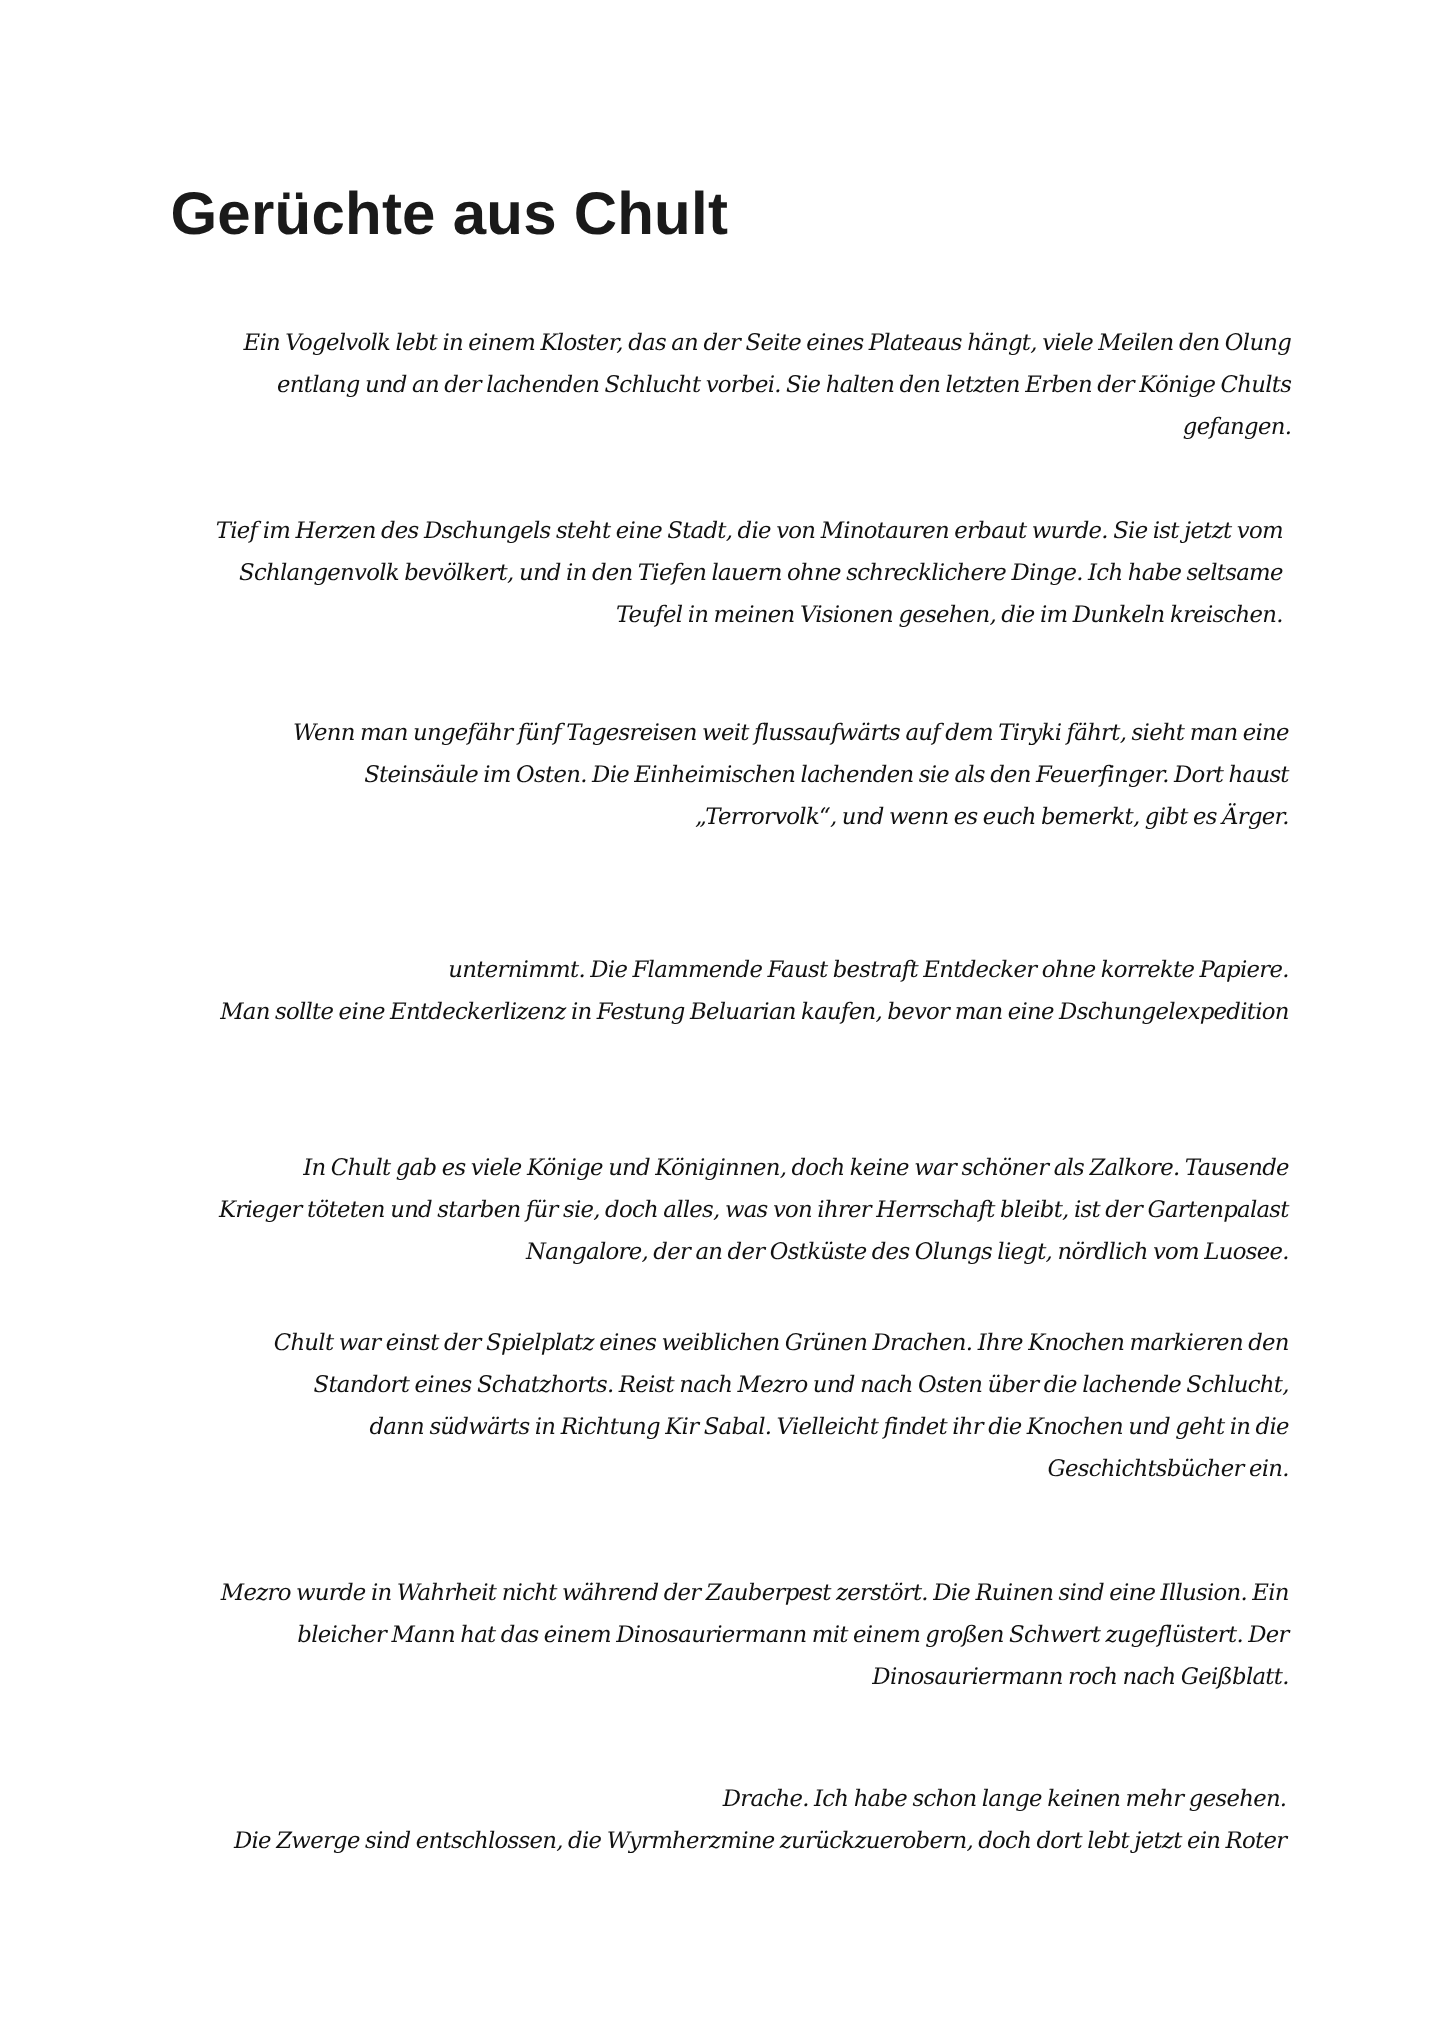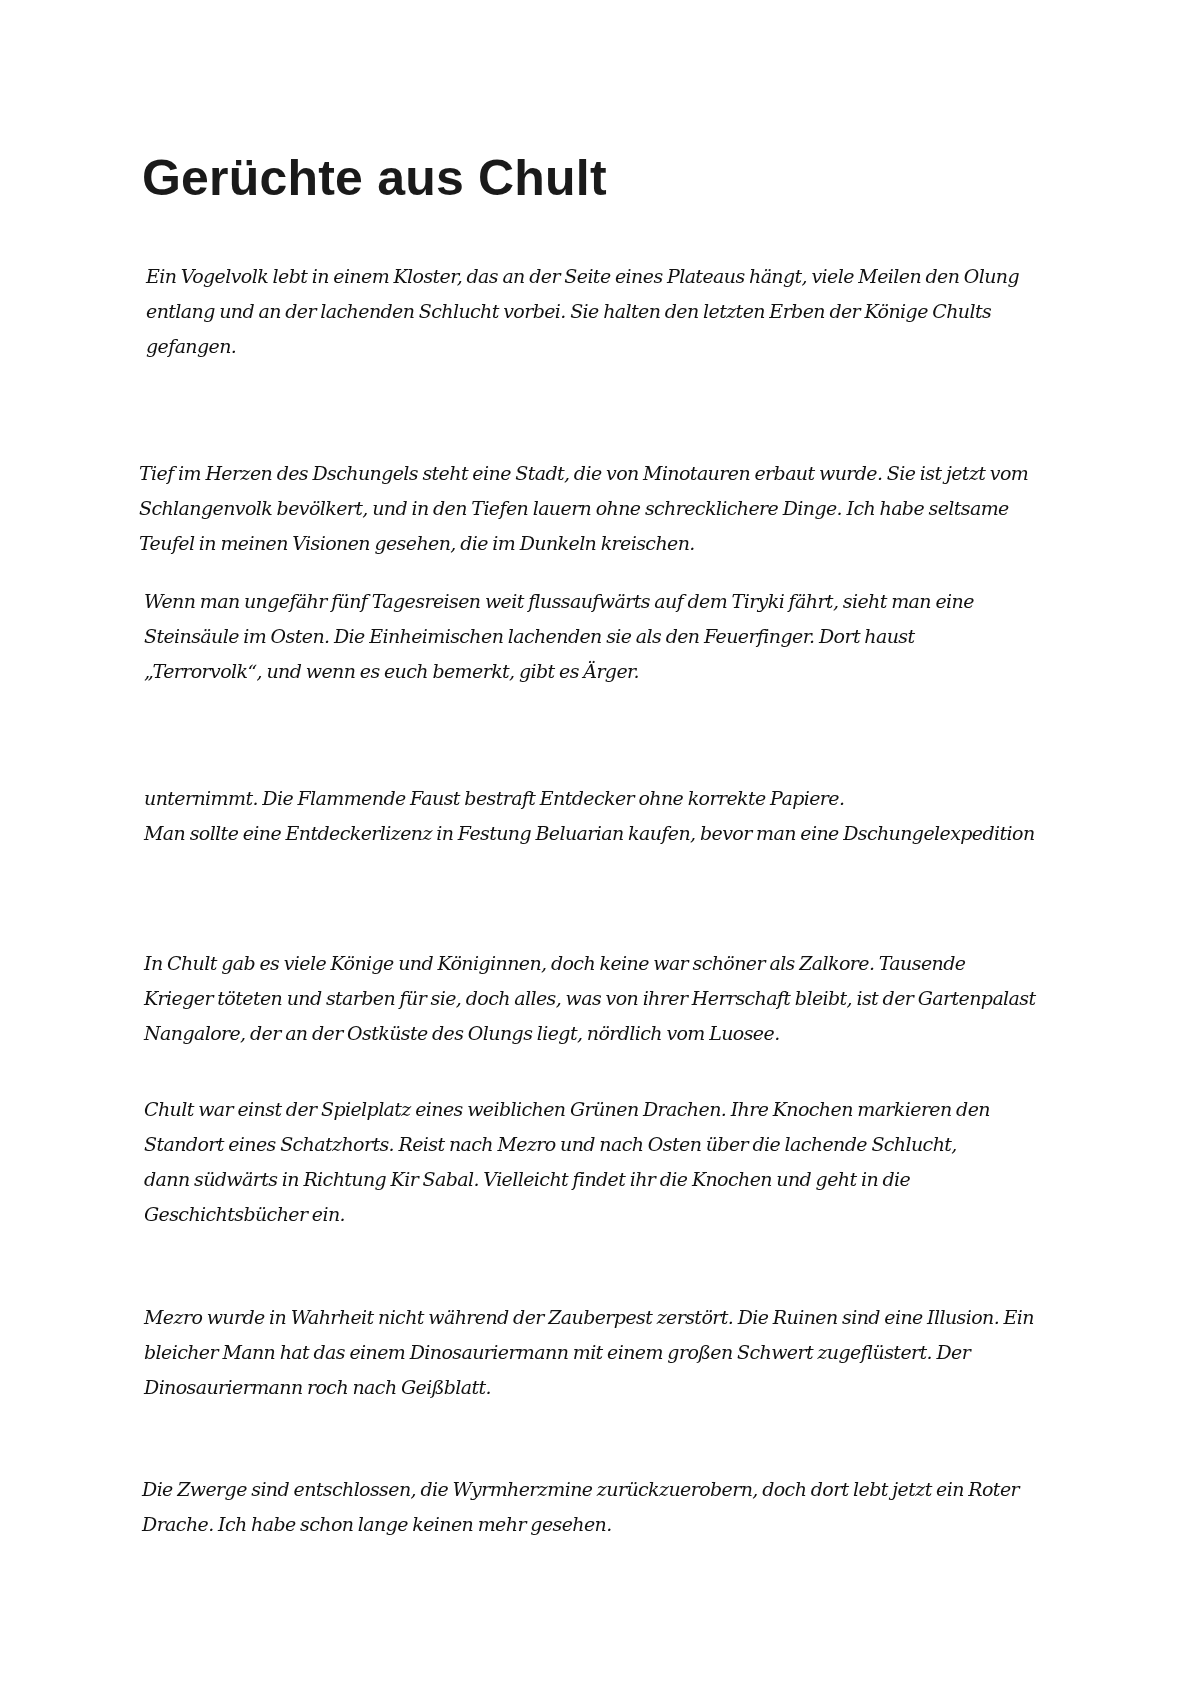--- a/index.html
+++ b/index.html
@@ -28,37 +28,38 @@
     }
     .rumor {
       position: absolute;
       font-family: "DejaVu Serif", "Liberation Serif", serif;
       font-style: italic;
       font-size: 19px;
       line-height: 35px;
       letter-spacing: -0.6px;
       word-spacing: -1px;
       color: #111111;
-      margin: 4px;
+      margin: 14px;
       width: 920px;
+      text-align: right;
     }
     .line { display: block; white-space: nowrap; }
   </style>
 </head>
 <body>
 
 <h1 class="page-title">Gerüchte aus Chult</h1>
 
 <div class="rumor" style="left:142px; top:255px;">
   <span class="line">Ein Vogelvolk lebt in einem Kloster, das an der Seite eines Plateaus hängt, viele Meilen den Olung</span>
   <span class="line">entlang und an der lachenden Schlucht vorbei. Sie halten den letzten Erben der Könige Chults</span>
   <span class="line">gefangen.</span>
 </div>
 
-<div class="rumor" style="left:135px; top:452px;">
+<div class="rumor" style="left:135px; top:411px;">
   <span class="line">Tief im Herzen des Dschungels steht eine Stadt, die von Minotauren erbaut wurde. Sie ist jetzt vom</span>
   <span class="line">Schlangenvolk bevölkert, und in den Tiefen lauern ohne schrecklichere Dinge. Ich habe seltsame</span>
   <span class="line">Teufel in meinen Visionen gesehen, die im Dunkeln kreischen.</span>
 </div>
 
 <div class="rumor" style="left:140px; top:580px;">
   <span class="line">Wenn man ungefähr fünf Tagesreisen weit flussaufwärts auf dem Tiryki fährt, sieht man eine</span>
   <span class="line">Steinsäule im Osten. Die Einheimischen lachenden sie als den Feuerfinger. Dort haust</span>
   <span class="line">„Terrorvolk“, und wenn es euch bemerkt, gibt es Ärger.</span>
 </div>
@@ -81,15 +82,15 @@
   <span class="line">Geschichtsbücher ein.</span>
 </div>
 
 <div class="rumor" style="left:140px; top:1296px;">
   <span class="line">Mezro wurde in Wahrheit nicht während der Zauberpest zerstört. Die Ruinen sind eine Illusion. Ein</span>
   <span class="line">bleicher Mann hat das einem Dinosauriermann mit einem großen Schwert zugeflüstert. Der</span>
   <span class="line">Dinosauriermann roch nach Geißblatt.</span>
 </div>
 
 <div class="rumor" style="left:138px; top:1468px;">
+  <span class="line">Drache. Ich habe schon lange keinen mehr gesehen.</span>
   <span class="line">Die Zwerge sind entschlossen, die Wyrmherzmine zurückzuerobern, doch dort lebt jetzt ein Roter</span>
-  <span class="line">Drache. Ich habe schon lange keinen mehr gesehen.</span>
 </div>
 
 </body></html>

